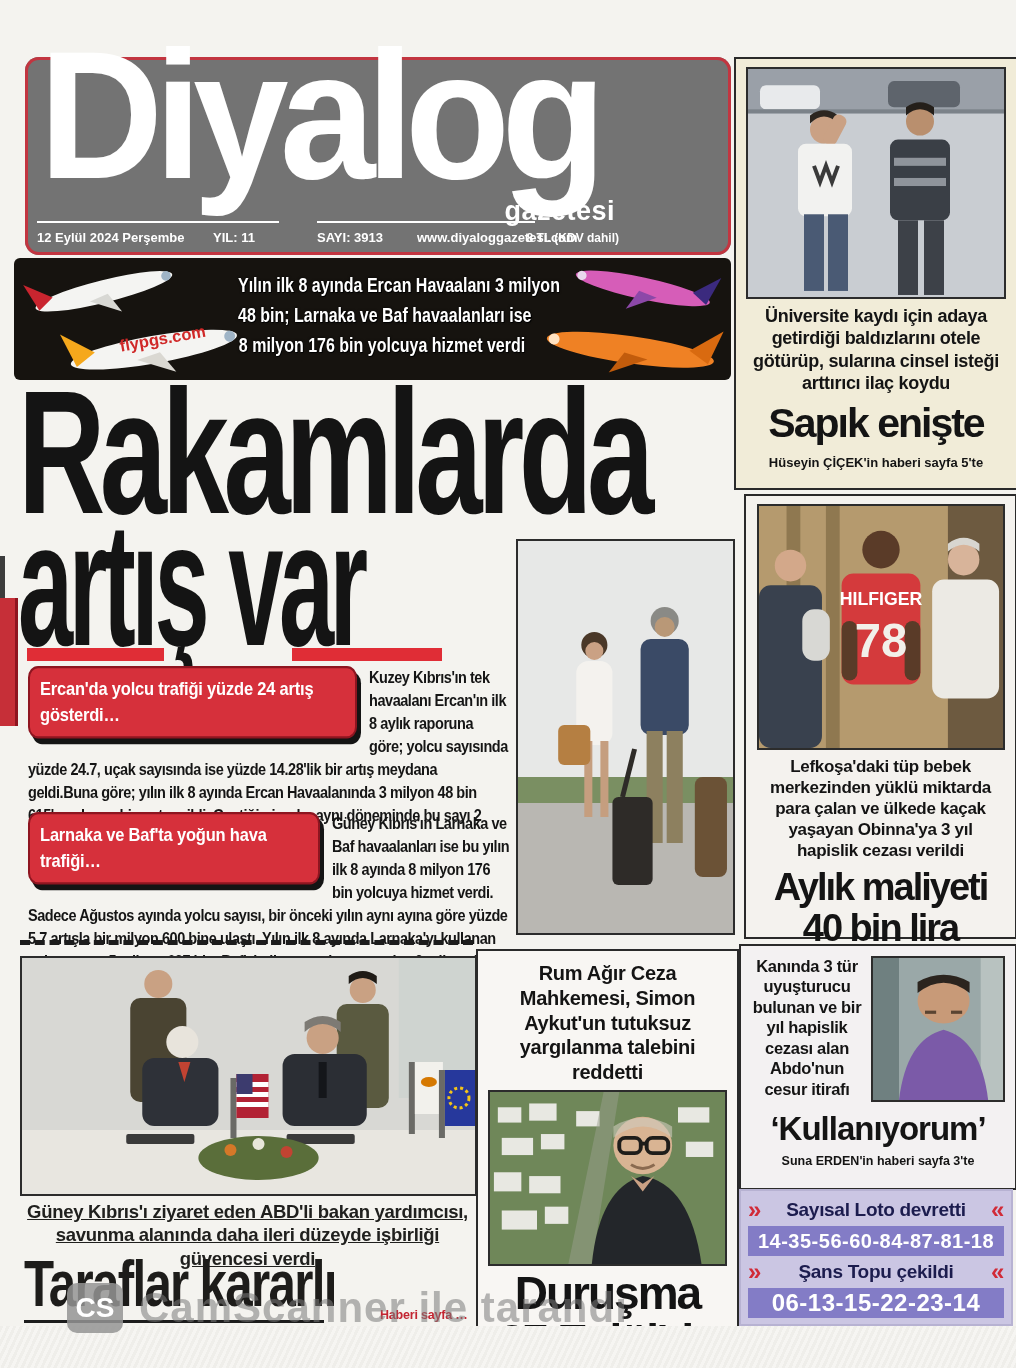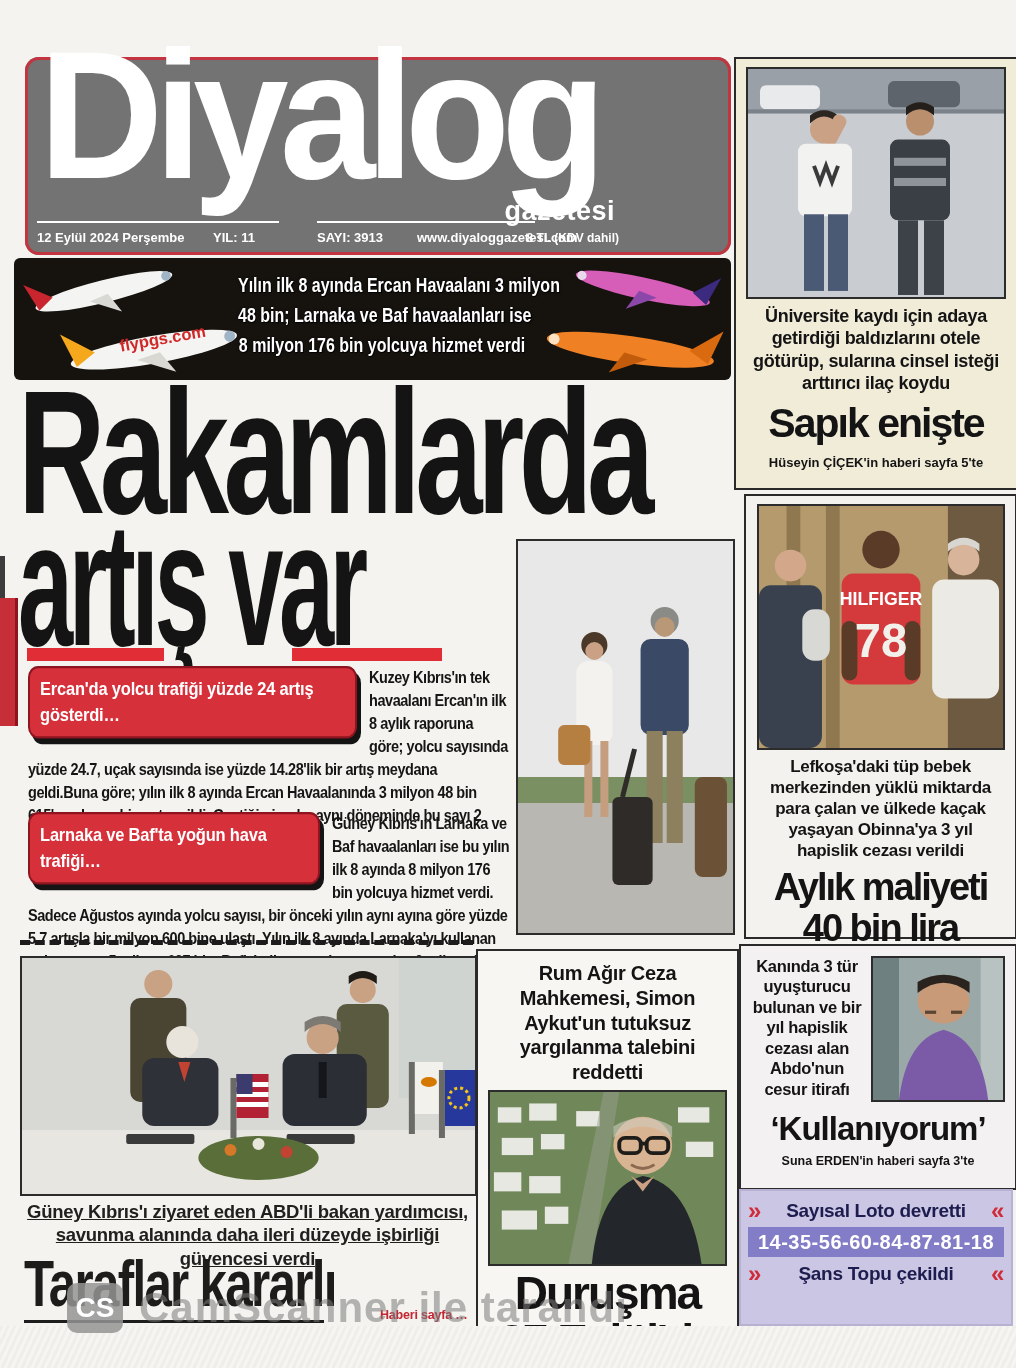--- a/index.html
+++ b/index.html
@@ -334,20 +334,21 @@
       <span class="chevron">»</span>
       <span>Sayısal Loto devretti</span>
       <span class="chevron">«</span>
     </div>
     <div class="lotto-nums n1">14-35-56-60-84-87-81-18</div>
     <div class="lotto-title">
       <span class="chevron">»</span>
       <span>Şans Topu çekildi</span>
       <span class="chevron">«</span>
     </div>
+    <div class="lotto-nums n2">06-13-15-22-23-14</div>
   </aside>
 
   <div class="abs wm">
     <div class="cs-icon">CS</div>
     <div class="wm-text">CamScanner ile tarandı</div>
   </div>
 
 </div>
 
 </body></html>

